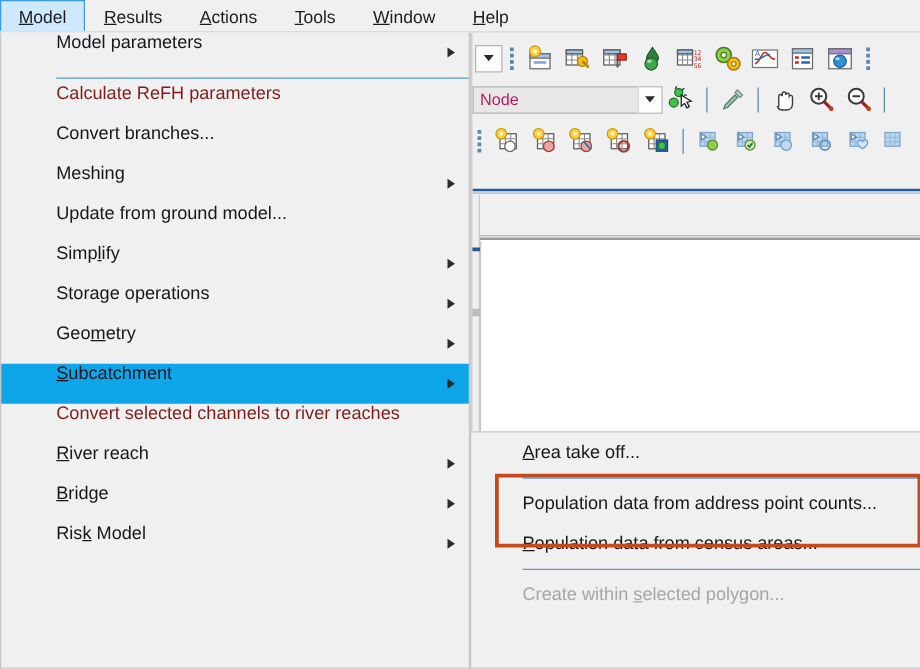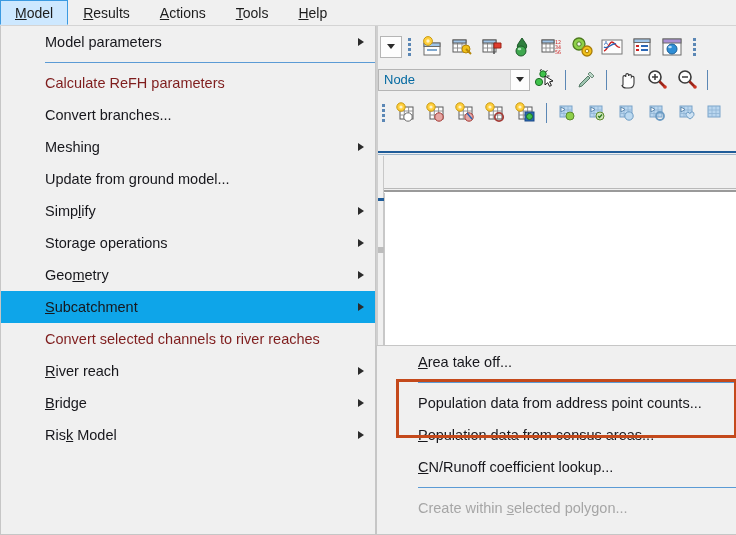--- a/index.html
+++ b/index.html
@@ -51,21 +51,21 @@
   .caret { width: 0; height: 0; border-left: 4px solid transparent;
            border-right: 4px solid transparent; border-top: 5px solid #2b2b2b; }
 
   .tbicon { width: 26px; height: 26px; position: relative; flex: 0 0 auto; margin: 0 2px; }
   .tbsep { width: 1px; height: 20px; background: #5b87b5; flex: 0 0 auto; margin: 0 5px; }
 
   .combo {
     width: 152px; height: 22px; background: #e8e8e8; border: 1px solid #b5b5b5;
     display: flex; align-items: center; flex: 0 0 auto; margin-left: 2px;
   }
-  .combo .txt { flex: 1; font-size: 13px; color: #0369a1; padding-left: 5px; }
+  .combo .txt { flex: 1; font-size: 13px; color: #be185d; padding-left: 5px; }
   .combo .arrowbox { width: 19px; height: 20px; background: #fdfdfd;
       border-left: 1px solid #cfcfcf; display: flex; align-items: center; justify-content: center; }
 
   .divider-blue { position: absolute; left: 378px; width: 358px; height: 2px;
                   background: #1f5c99; top: 151px; }
   .divider-blue2 { position: absolute; left: 378px; width: 358px; height: 1px;
                   background: #9fb7cc; top: 154px; }
   .divider-grey { position: absolute; left: 378px; width: 358px; height: 1px;
                   background: #b9b9b9; top: 188px; }
   .divider-grey2 { position: absolute; left: 378px; width: 358px; height: 2px;
@@ -80,21 +80,21 @@
   .scroll-mark { position: absolute; left: 377px; width: 7px; height: 3px; background: #1f5c99; }
   .bottom-strip { position: absolute; left: 376px; top: 515px; width: 360px; height: 20px;
                   background: #f0f0f0; border-top: 1px solid #c8c8c8; }
 
   
   .menu-panel {
     position: absolute; left: 0; top: 26px; width: 376px; height: 509px;
     background: #f0f0f0; border: 1px solid #c6c6c6; border-top: none;
   }
   .mrow {
-    position: relative; height: 32px; display: flex; align-items: center;
+    position: relative; height: 32px; display: flex; 
     padding-left: 44px; padding-right: 10px;
     font-size: 14.5px; color: #17171c; white-space: nowrap;
   }
   .mrow.disabled { color: #7f1d1d; }
   .mrow.selected { background: #0ea5e9; }
   .msep { height: 9px; position: relative; }
   .msep::after {
     content: ""; position: absolute; left: 44px; right: 0; top: 4px;
     height: 1px; background: #5b9bd5;
   }
@@ -413,20 +413,23 @@
     <div class="menubar-item mn">
       <span><u>R</u>esults</span>
     </div>
     <div class="menubar-item mn">
       <span><u>A</u>ctions</span>
     </div>
     <div class="menubar-item mn">
       <span><u>T</u>ools</span>
     </div>
     <div class="menubar-item mn">
+      <span><u>W</u>indow</span>
+    </div>
+    <div class="menubar-item mn">
       <span><u>H</u>elp</span>
     </div>
   </div>
 
   <div class="menu-panel">
     <div class="mrow">
       <span>Model parameters</span>
       <span class="subarrow"></span>
     </div>
     <div class="msep"></div>
@@ -480,23 +483,20 @@
     <div class="srow">
       <span><u>A</u>rea take off...</span>
     </div>
     <div class="ssep"></div>
     <div class="srow">
       <span>Population data from address point counts...</span>
     </div>
     <div class="srow">
       <span><u>P</u>opulation data from census areas...</span>
     </div>
-    <div class="srow">
-      <span><u>C</u>N/Runoff coefficient lookup...</span>
-    </div>
     <div class="ssep"></div>
     <div class="srow disabled">
       <span>Create within <u>s</u>elected polygon...</span>
     </div>
     <div class="redbox"></div>
   </div>
 
 </div>
 
 </body></html>

